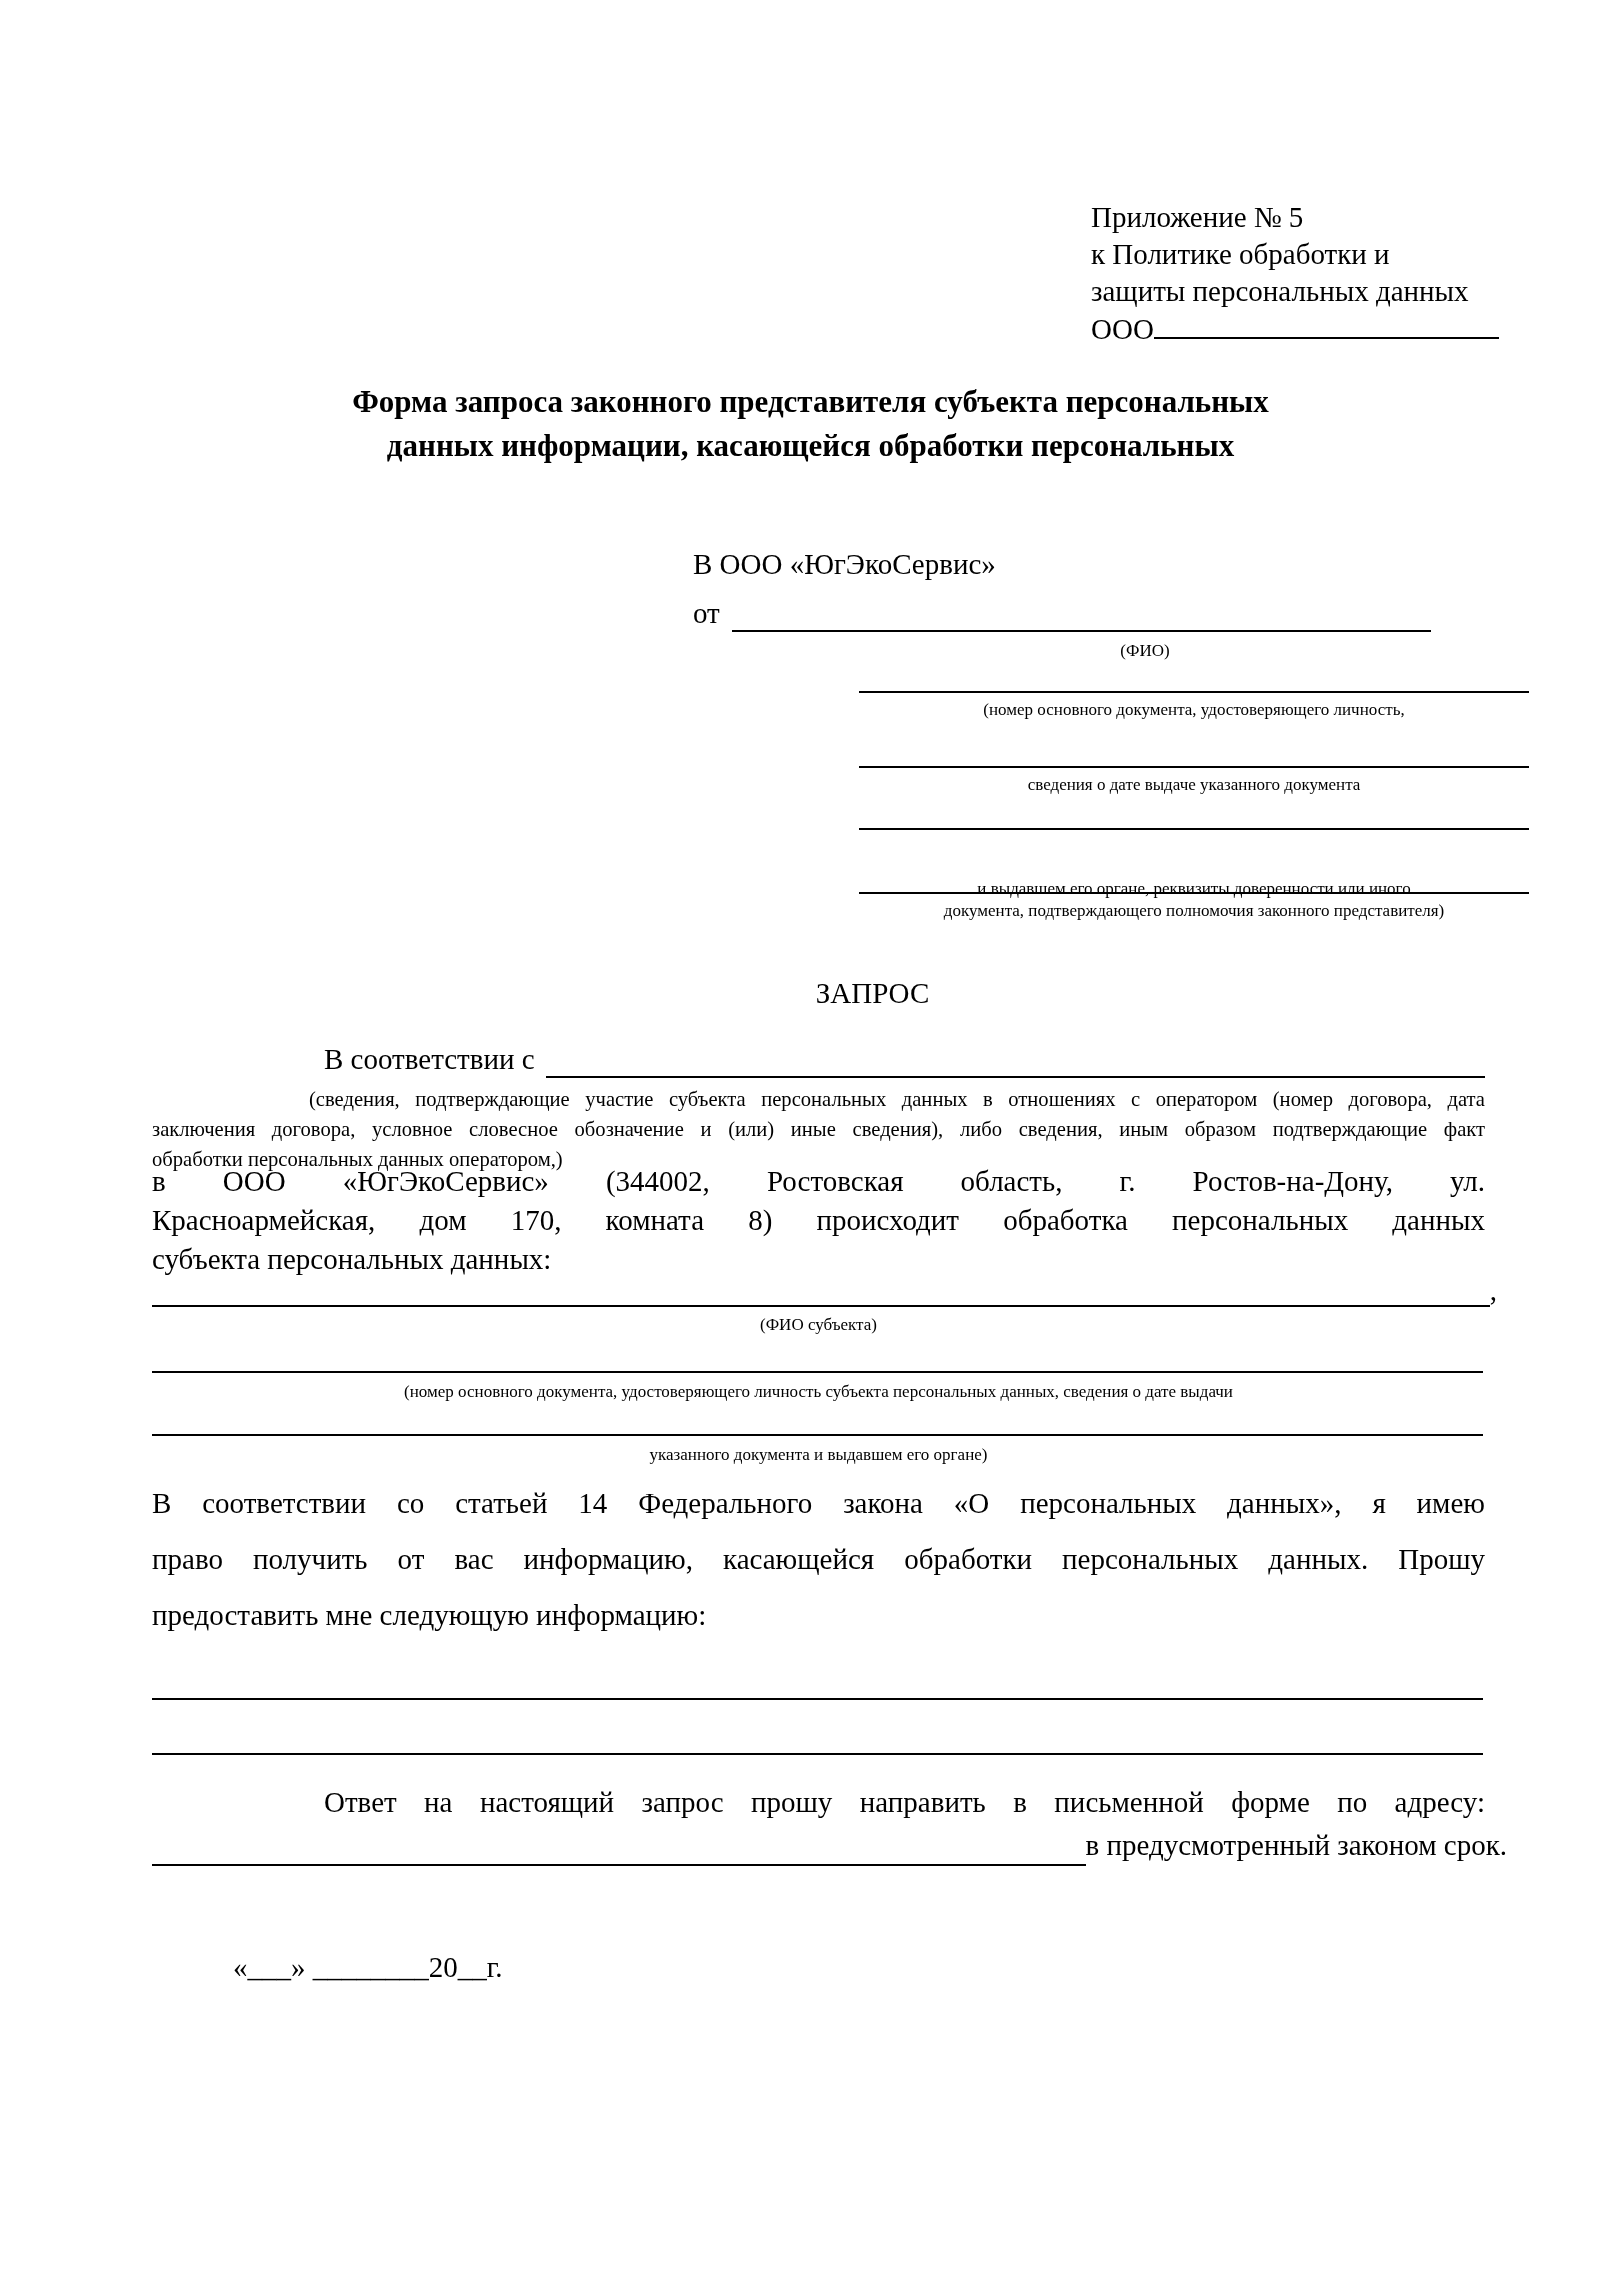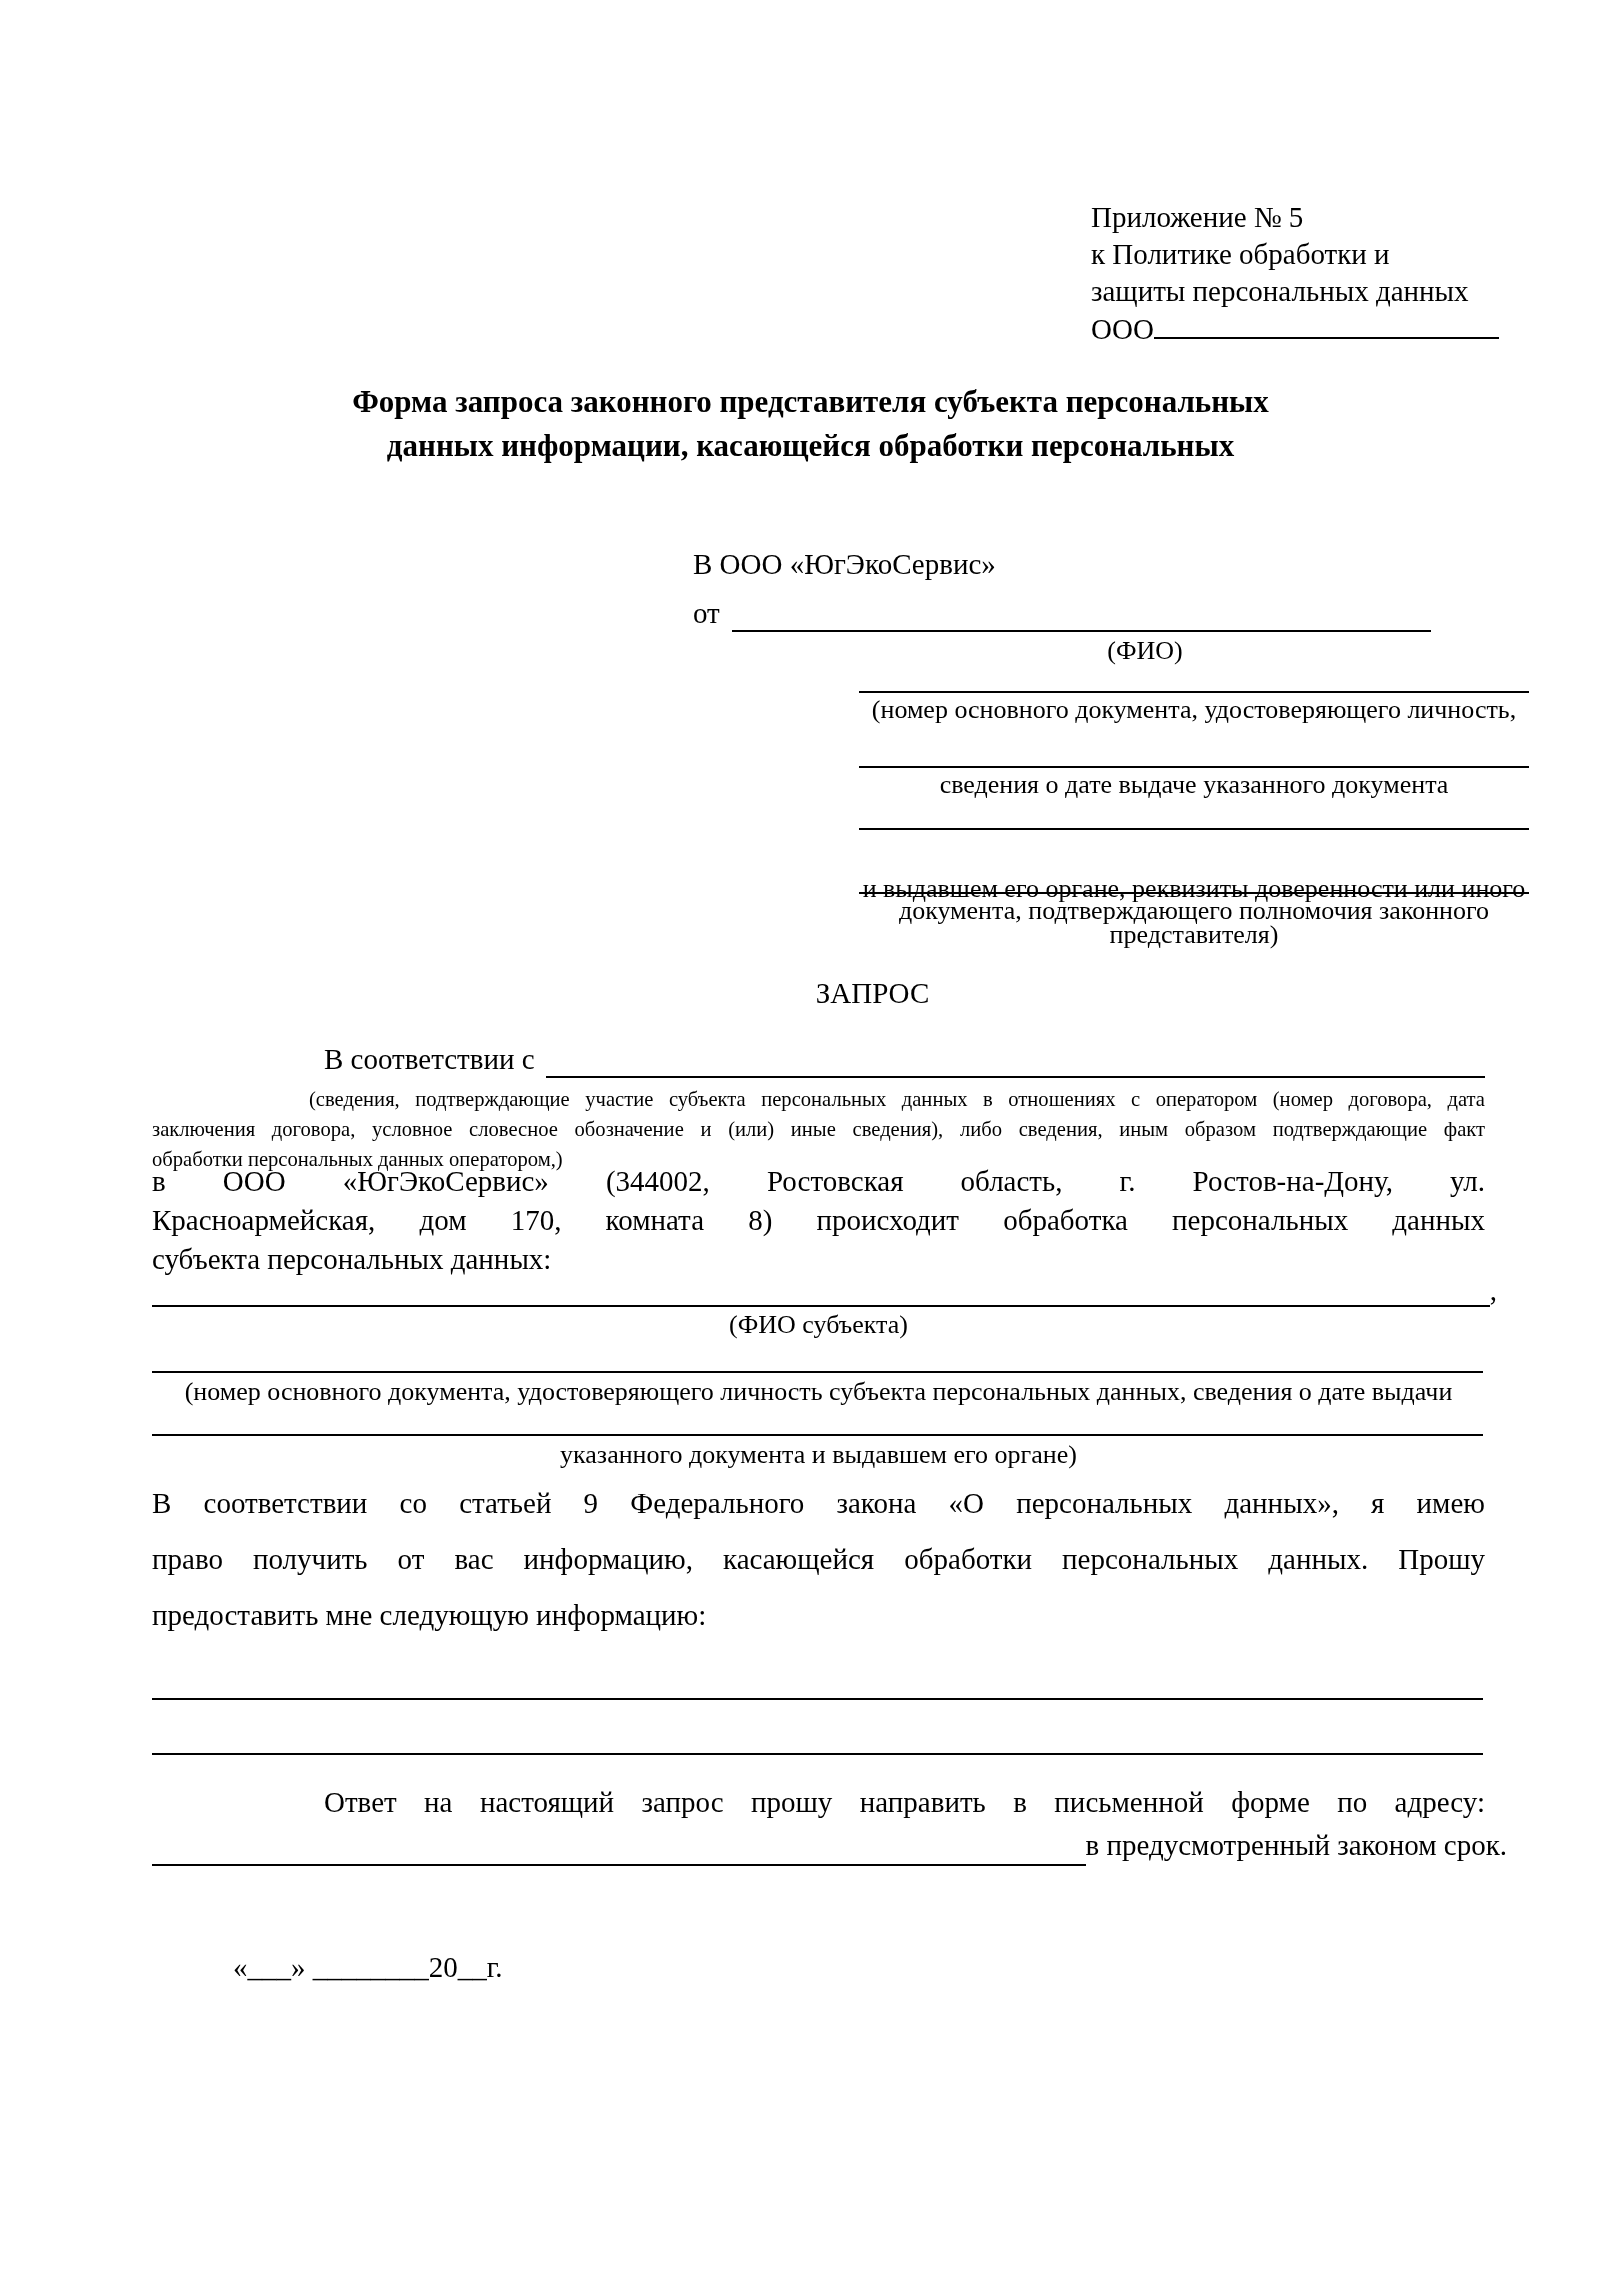--- a/index.html
+++ b/index.html
@@ -6,21 +6,21 @@
   .page {
     position:relative;
     width:1621px; height:2293px;
     background:#ffffff;
     font-family:"Liberation Serif","DejaVu Serif",serif;
     color:#000;
     overflow:hidden;
   }
   .abs { position:absolute; }
   .body-text { font-size:29px; line-height:37px; }
-  .small-cap { font-size:26px; line-height:23.5px; text-align:center; }
+  .small-cap { font-size:17px; line-height:23.5px; text-align:center; }
   .fine { font-size:20.6px; line-height:30px; }
   .center { text-align:center; }
   .stretch { text-align:justify; text-align-last:justify; white-space:normal; }
   .hline { position:absolute; height:0; border-top:2.9px solid #000; }
   .flexrow { display:flex; align-items:flex-end; }
   .fline { flex:1; border-bottom:2.9px solid #000; height:33px; }
   .annex { font-size:29px; line-height:37px; }
   .annex .fill { display:inline-block; border-bottom:2.9px solid #000; width:345px; height:27.4px; vertical-align:baseline; }
   .title { font-size:31px; line-height:44px; font-weight:bold; text-align:center; }
   .nowrap { white-space:nowrap; }
@@ -88,21 +88,21 @@
   </div>
   <div class="abs small-cap" style="left:152px; top:1313px; width:1333px;">(ФИО субъекта)</div>
 
   <div class="hline" style="left:152px; top:1371px; width:1331px;"></div>
   <div class="abs small-cap" style="left:152px; top:1380px; width:1333px;">(номер основного документа, удостоверяющего личность субъекта персональных данных, сведения о дате выдачи</div>
 
   <div class="hline" style="left:152px; top:1434px; width:1331px;"></div>
   <div class="abs small-cap" style="left:152px; top:1443px; width:1333px;">указанного документа и выдавшем его органе)</div>
 
   <div class="abs body-text" style="left:152px; top:1475px; width:1333px; line-height:56px;">
-    <div class="stretch">В соответствии со статьей 9 Федерального закона «О персональных данных», я имею</div>
+    <div class="stretch">В соответствии со статьей 14 Федерального закона «О персональных данных», я имею</div>
     <div class="stretch">право получить от вас информацию, касающейся обработки персональных данных. Прошу</div>
     <div>предоставить мне следующую информацию:</div>
   </div>
 
   <div class="hline" style="left:152px; top:1698px; width:1331px;"></div>
   <div class="hline" style="left:152px; top:1753px; width:1331px;"></div>
 
   <div class="abs body-text stretch" style="left:152px; top:1784px; width:1333px; text-indent:172px;">Ответ на настоящий запрос прошу направить в письменной форме по адресу:</div>
 
   <div class="abs body-text flexrow" style="left:152px; top:1825px; width:1355px;">

